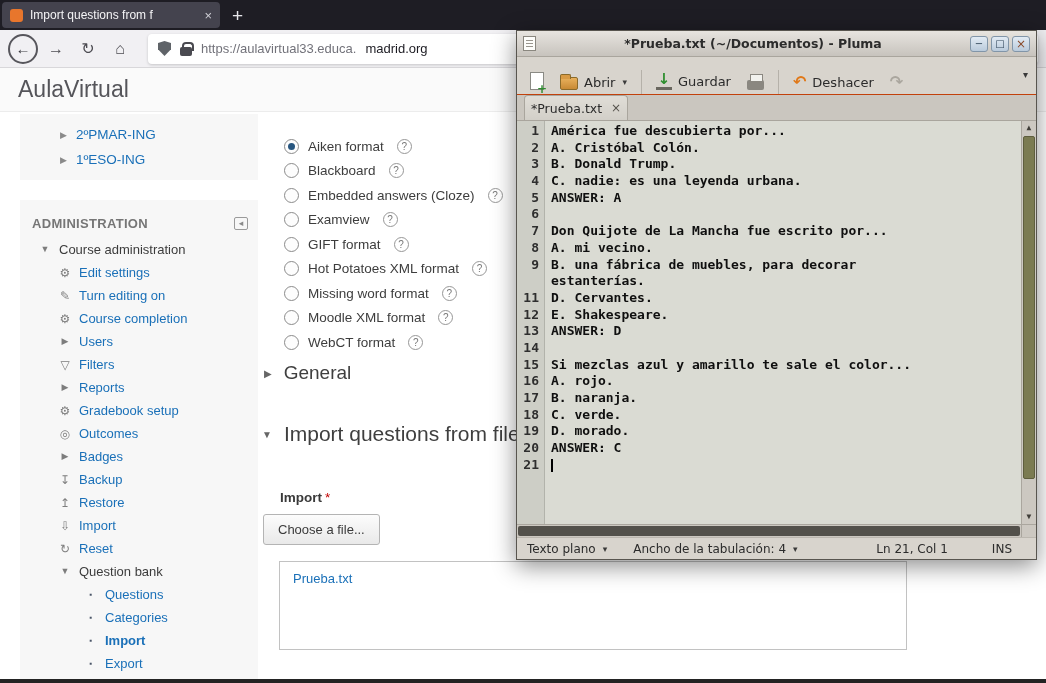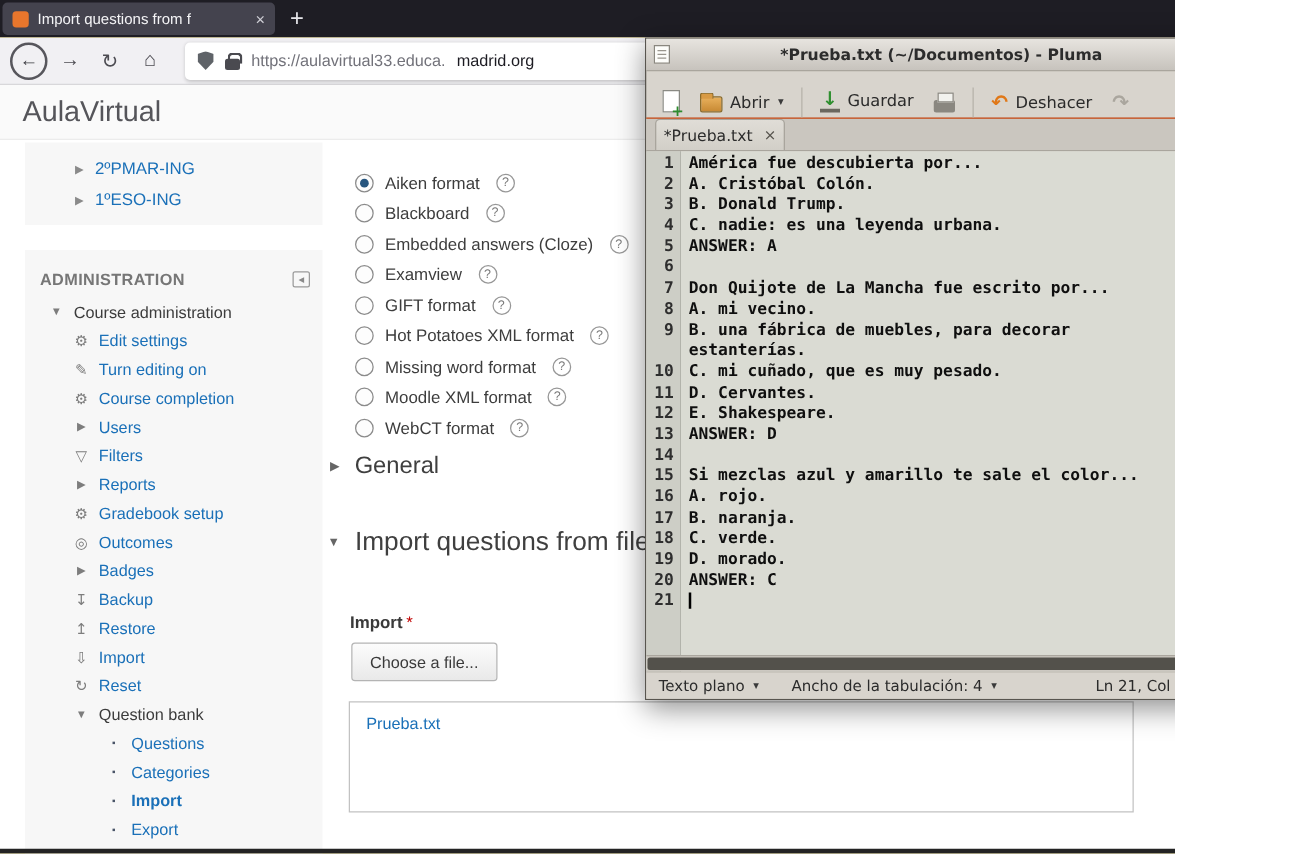--- a/index.html
+++ b/index.html
@@ -1,18 +1,18 @@
 <!DOCTYPE html>
 <html><head>
 <meta charset="utf-8">
 <style>
   * { margin:0; padding:0; box-sizing:border-box; }
   html,body { width:1046px; height:683px; }
   body { font-family:"Liberation Sans", sans-serif; }
-  .screen { position:relative; width:940px; height:683px; background:#fde047; overflow:hidden; }
+  .screen { position:relative; width:1046px; height:683px; background:#0c4a6e; overflow:hidden; }
 
   
   .ff-tabbar { position:absolute; left:0; top:0; width:100%; height:30px; background:#1e1d24; display:flex; align-items:center; z-index:1; }
   .ff-tab { position:relative; margin-left:2px; width:218px; height:26px; background:#44434e; border-radius:4px; display:flex; align-items:center; padding:0 8px; gap:7px; }
   .favicon { width:13px; height:13px; border-radius:3px; background:#e8762c; flex:none; }
   .ff-tab-title { color:#f4f4f6; font-size:12px; white-space:nowrap; overflow:hidden; flex:1; }
   .ff-tab-close { color:#cfcfd6; font-size:13px; flex:none; }
   .ff-newtab { color:#e6e6ea; font-size:19px; margin-left:12px; line-height:1; }
 
   .ff-navbar { position:absolute; top:30px; left:0; height:38px; width:100%; background:#f1f0f3; border-bottom:1px solid #d8d7da; display:flex; align-items:center; z-index:1; }
@@ -58,21 +58,21 @@
   .radio-label { font-size:13.5px; color:#3d3d3d; }
   .help { width:15px; height:15px; border-radius:50%; border:1px solid #979797; color:#777; font-size:10px; display:flex; align-items:center; justify-content:center; margin-left:4px; flex:none; }
 
   .heading-row { position:absolute; display:flex; align-items:center; gap:12px; color:#3f3f3f; }
   .h-general { left:2px; top:250px; font-size:19px; }
   .h-import { left:0; top:310px; font-size:21px; }
   .h-tri { color:#666; font-size:10px; }
 
   .import-label { position:absolute; left:18px; top:378px; font-size:13.5px; font-weight:bold; color:#3a3a3a; }
   .req { color:#c00000; margin-left:3px; font-weight:normal; }
-  .choose-btn { position:absolute; left:19px; top:402px; padding:7px 14px; background:linear-gradient(#fcfcfc,#e9e9e9); border:1px solid #b4b4b4; border-radius:3px; font-size:13px; color:#3a3a3a; }
+  .choose-btn { position:absolute; left:1px; top:402px; padding:7px 14px; background:linear-gradient(#fcfcfc,#e9e9e9); border:1px solid #b4b4b4; border-radius:3px; font-size:13px; color:#3a3a3a; }
   .filebox { position:absolute; left:17px; top:449px; width:628px; height:89px; border:1px solid #c2c2c2; background:#fff; }
   .file-link { position:absolute; left:13px; top:9px; font-size:13px; color:#1a70b8; }
 
   .bottom-strip { position:absolute; left:0; bottom:0; width:100%; height:4px; background:#232323; z-index:2; }
 
   
   .pluma { position:absolute; left:516px; top:30px; width:521px; height:530px; border:1px solid #58554f; box-shadow:0 6px 22px rgba(0,0,0,.45); display:flex; flex-direction:column; background:#d8d4cd; z-index:10; font-family:"DejaVu Sans", sans-serif; }
   .p-titlebar { height:26px; background:linear-gradient(#e7e4df,#c7c3bd); display:flex; align-items:center; padding:0 6px; border-bottom:1px solid #a9a59d; flex:none; }
   .p-title-icon { width:13px; height:15px; background:#fdfdfa; border:1px solid #8a877f; position:relative; flex:none; }
   .p-title-icon::before { content:""; position:absolute; left:2px; top:3px; width:7px; height:1px; background:#9a968e; box-shadow:0 3px 0 #9a968e, 0 6px 0 #9a968e; }
@@ -412,24 +412,20 @@
           </div>
         <div class="p-row">
             <span class="p-ln">9</span>
             <span class="p-lt">B. una fábrica de muebles, para decorar</span>
           </div>
         <div class="p-row">
             <span class="p-ln"></span>
             <span class="p-lt">estanterías.</span>
           </div>
         <div class="p-row">
-            <span class="p-ln">10</span>
-            <span class="p-lt">C. mi cuñado, que es muy pesado.</span>
-          </div>
-        <div class="p-row">
             <span class="p-ln">11</span>
             <span class="p-lt">D. Cervantes.</span>
           </div>
         <div class="p-row">
             <span class="p-ln">12</span>
             <span class="p-lt">E. Shakespeare.</span>
           </div>
         <div class="p-row">
             <span class="p-ln">13</span>
             <span class="p-lt">ANSWER: D</span>

